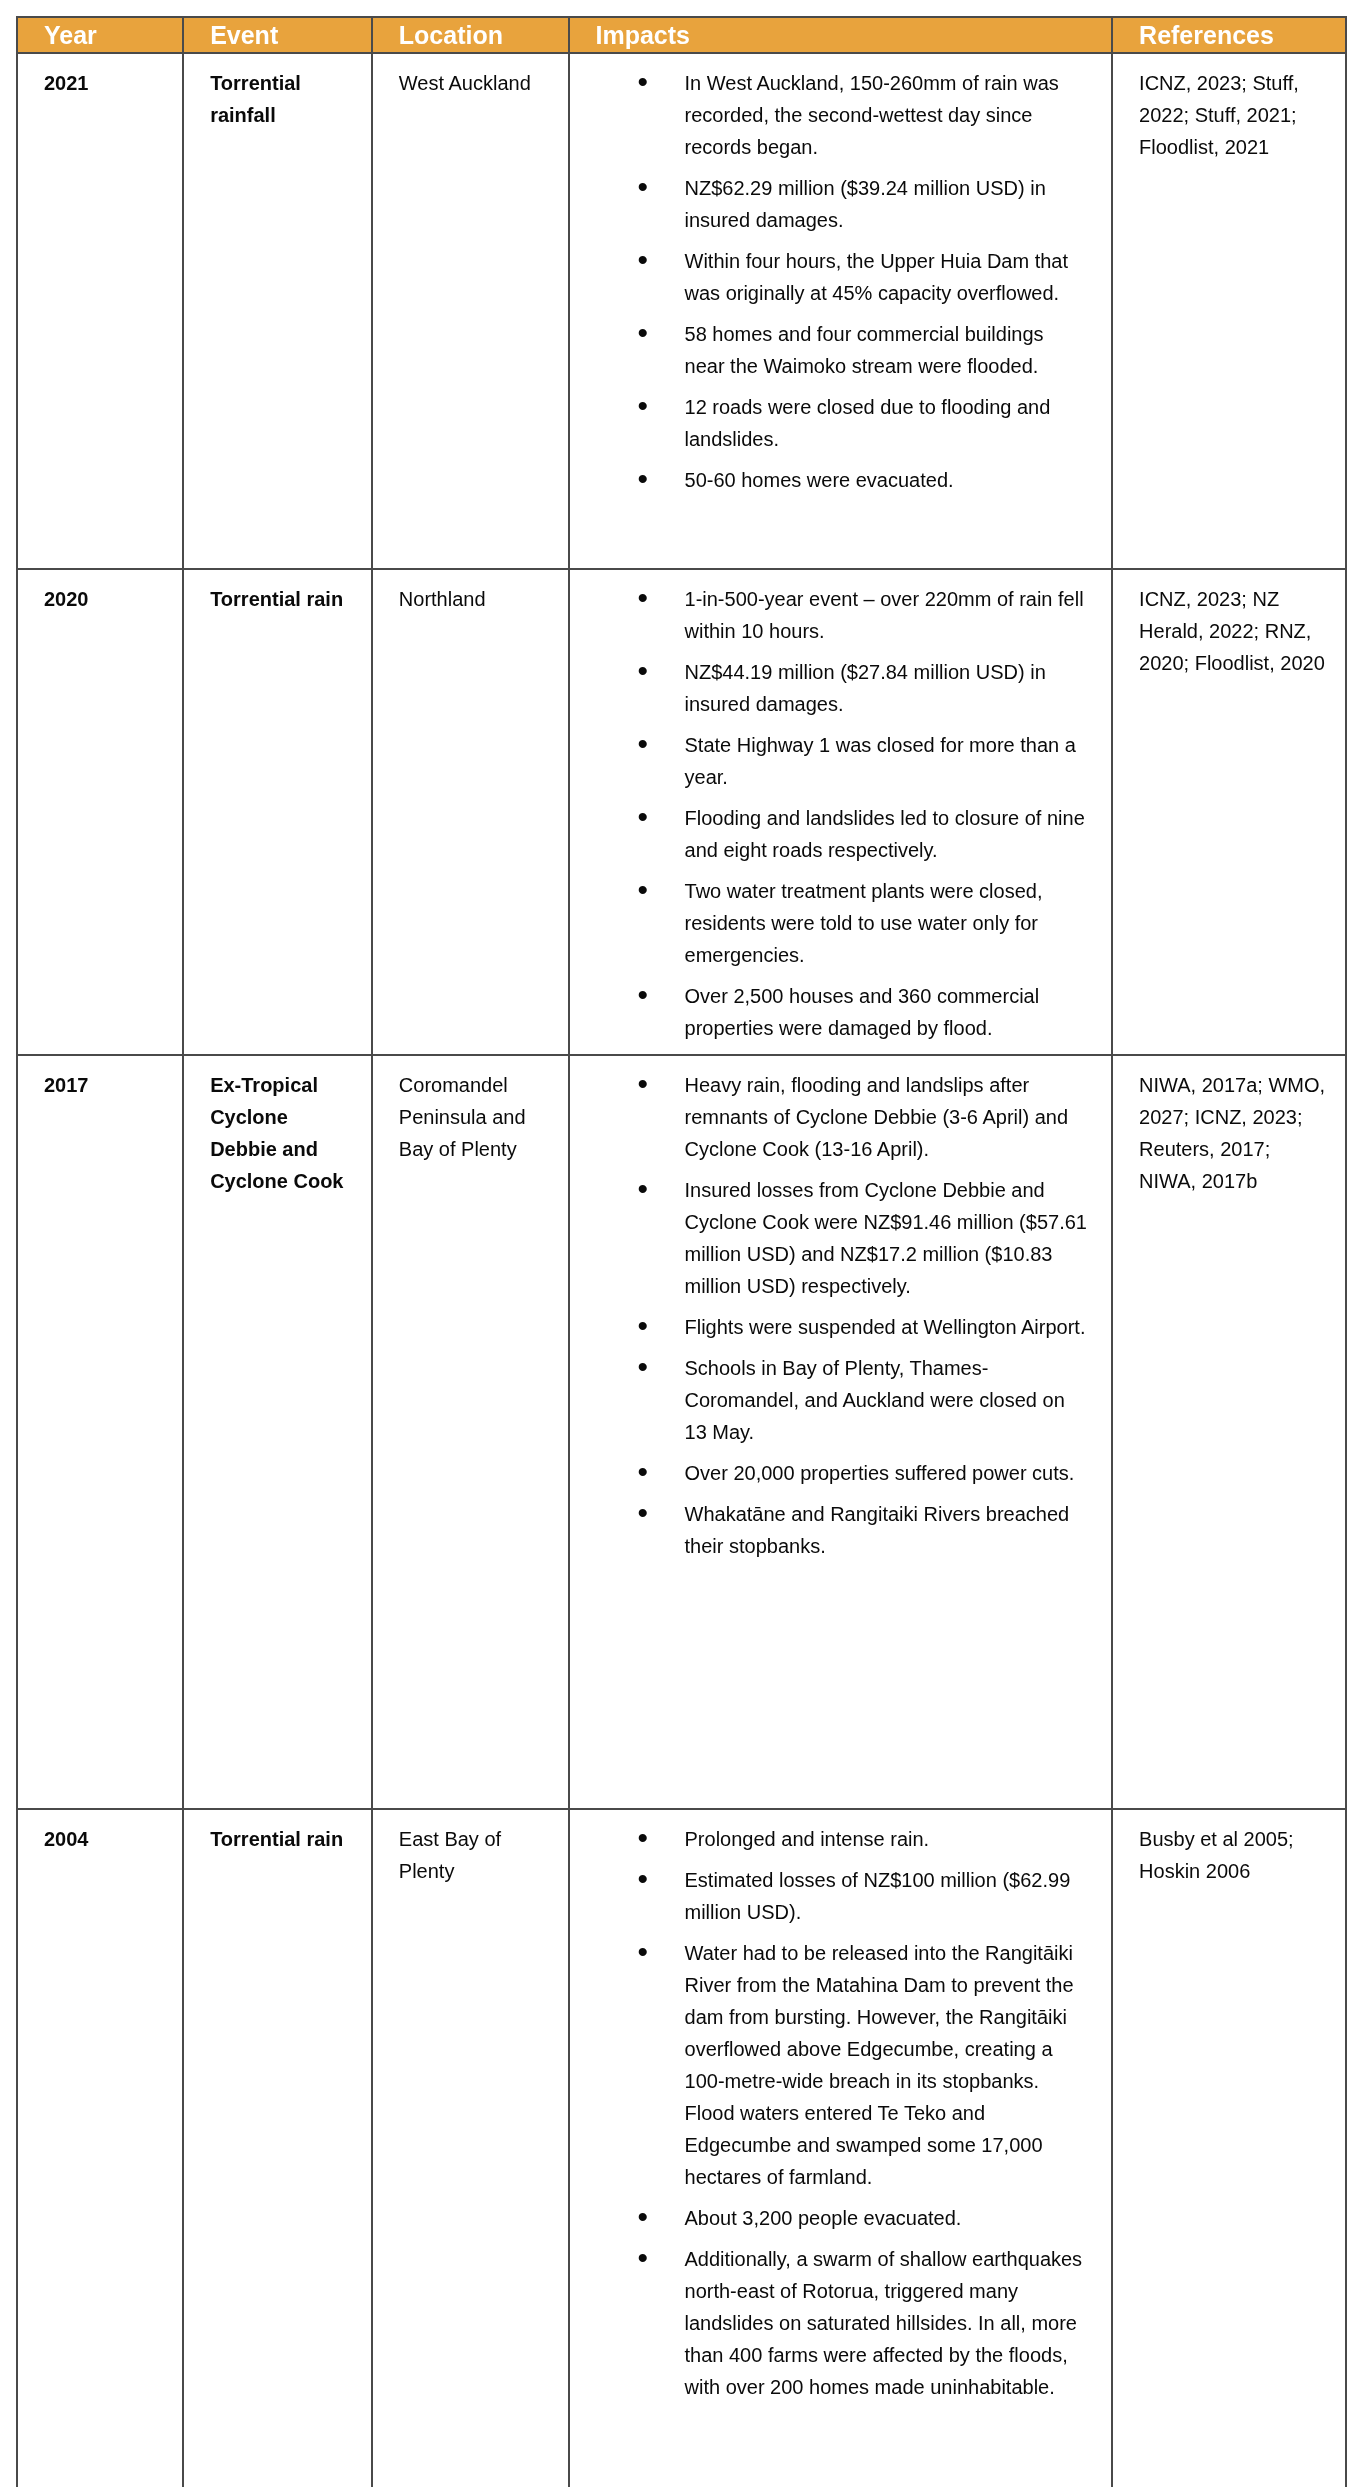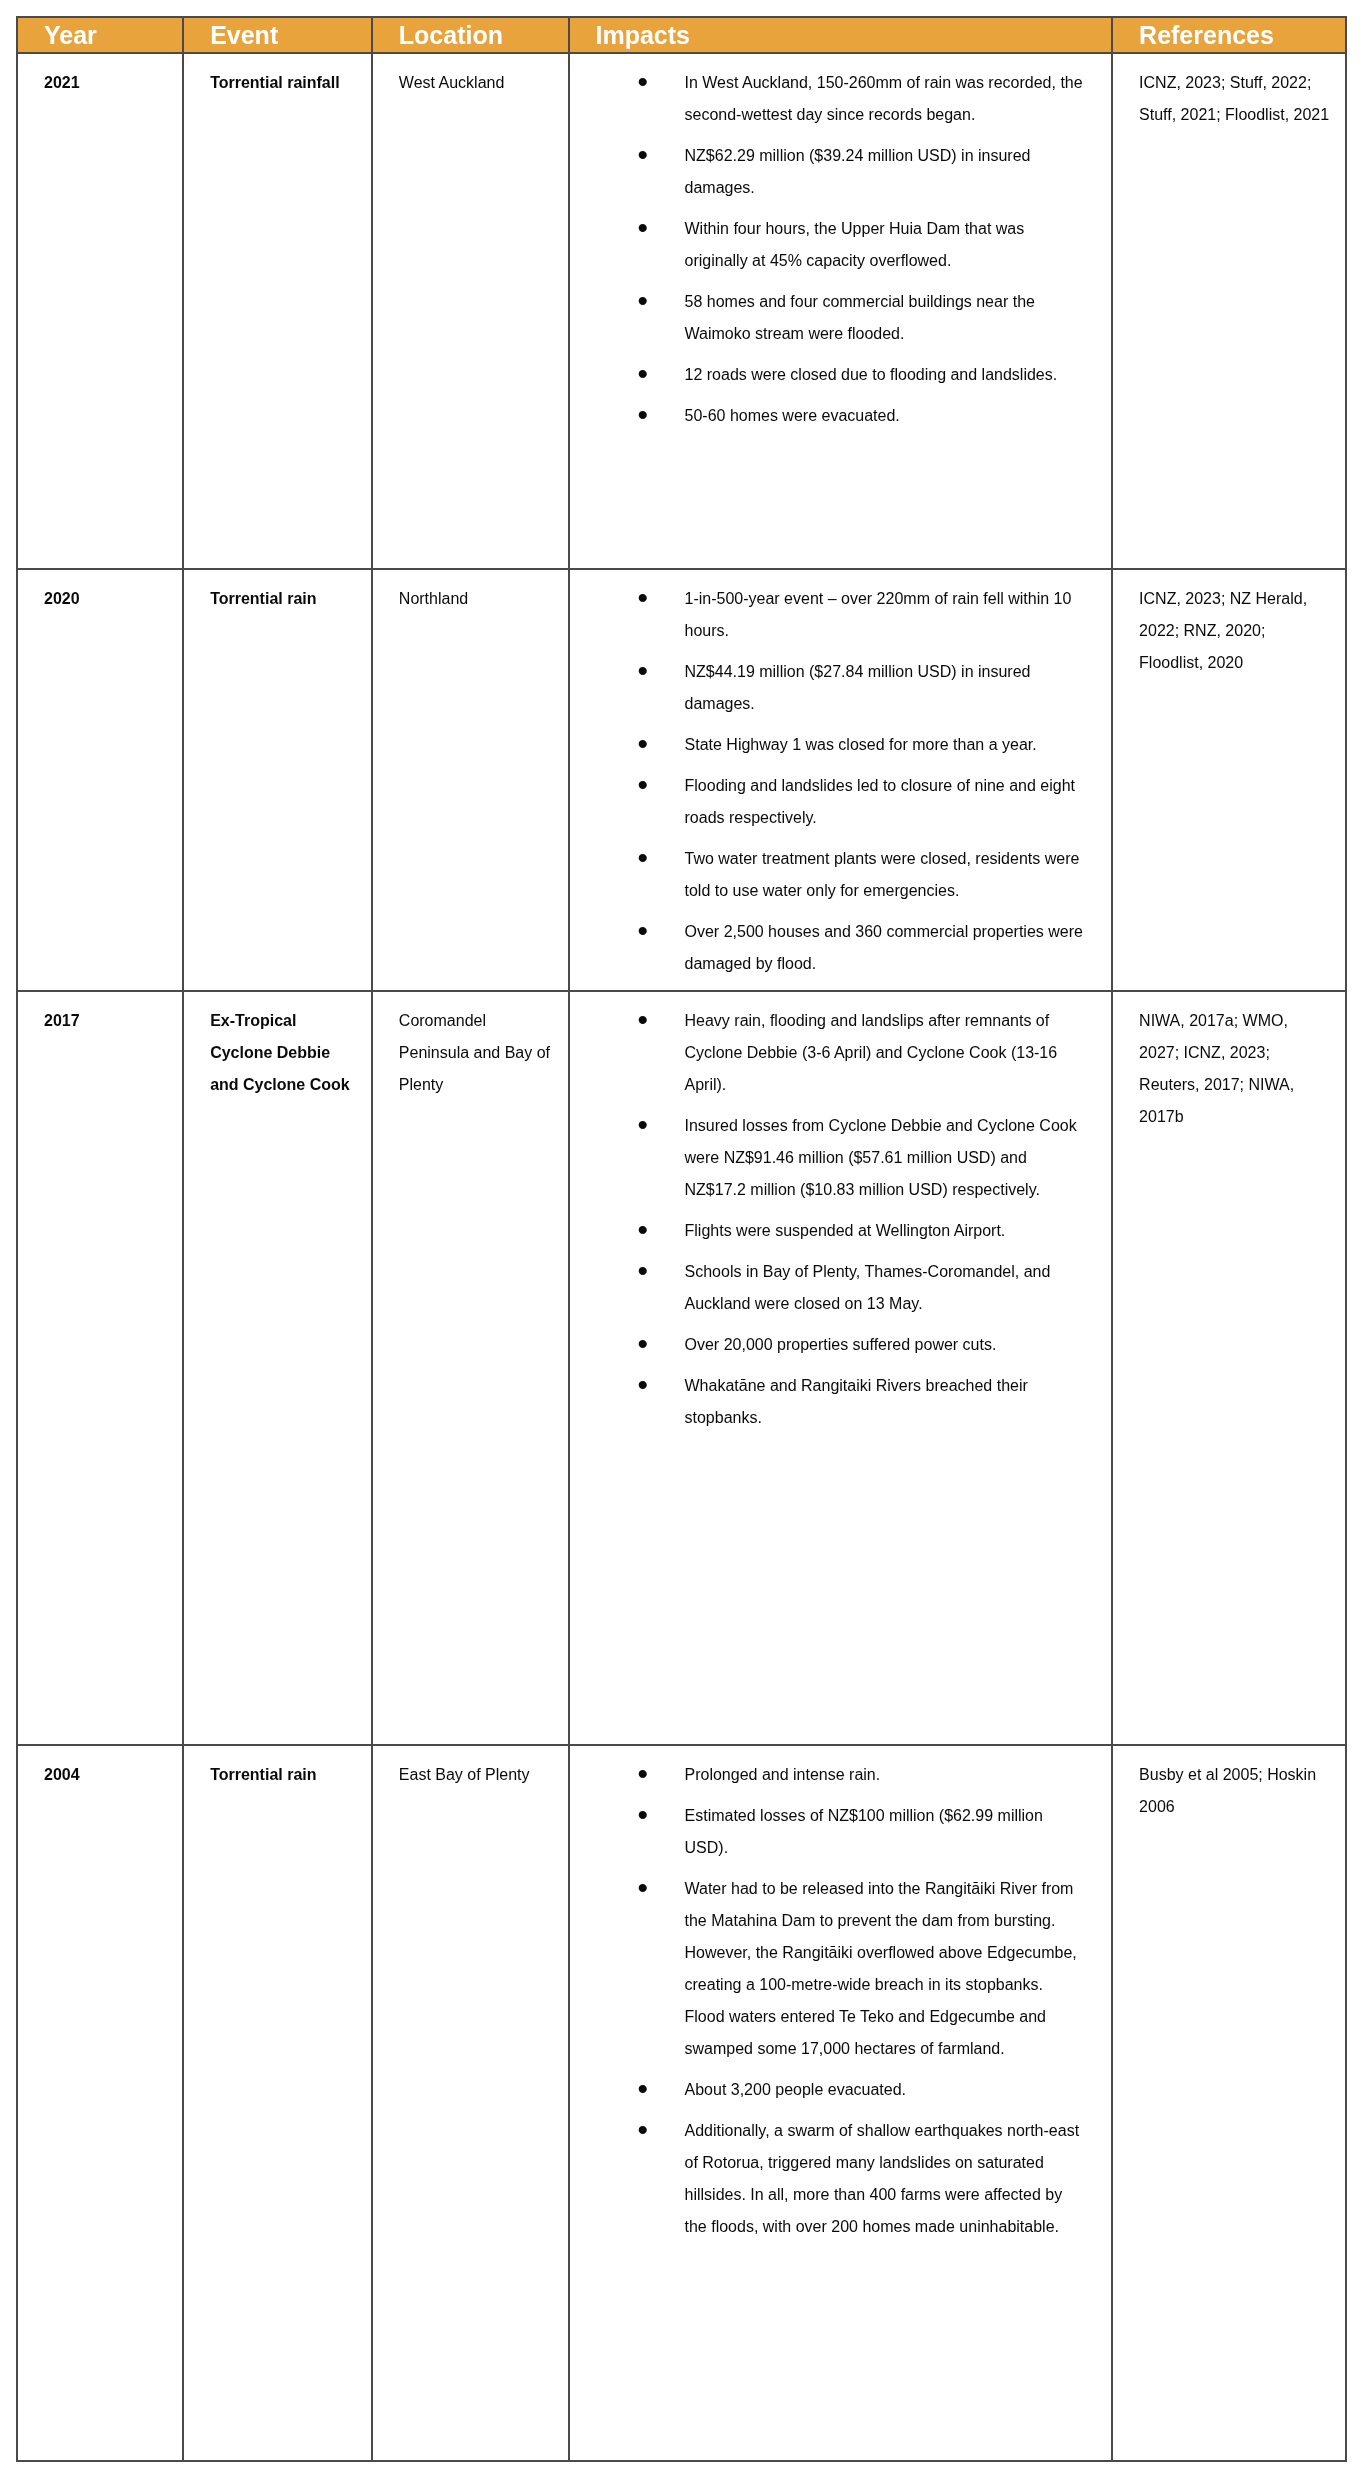--- a/index.html
+++ b/index.html
@@ -35,21 +35,21 @@
   th {
     background: var(--header-bg);
     color: var(--header-text);
     font-size: 25px;
     font-weight: bold;
     height: 36px;
     vertical-align: middle;
     padding: 2px 10px 2px 26px;
   }
   td {
-    font-size: 16px;
+    font-size: 20px;
     line-height: 32px;
     padding: 13px 14px 10px 26px;
   }
   td.year-cell, td.event-cell { font-weight: bold; }
   td.impacts-cell { padding-left: 26px; }
   ul.impacts-list {
     list-style: none;
     margin: 0;
     padding: 0;
   }

